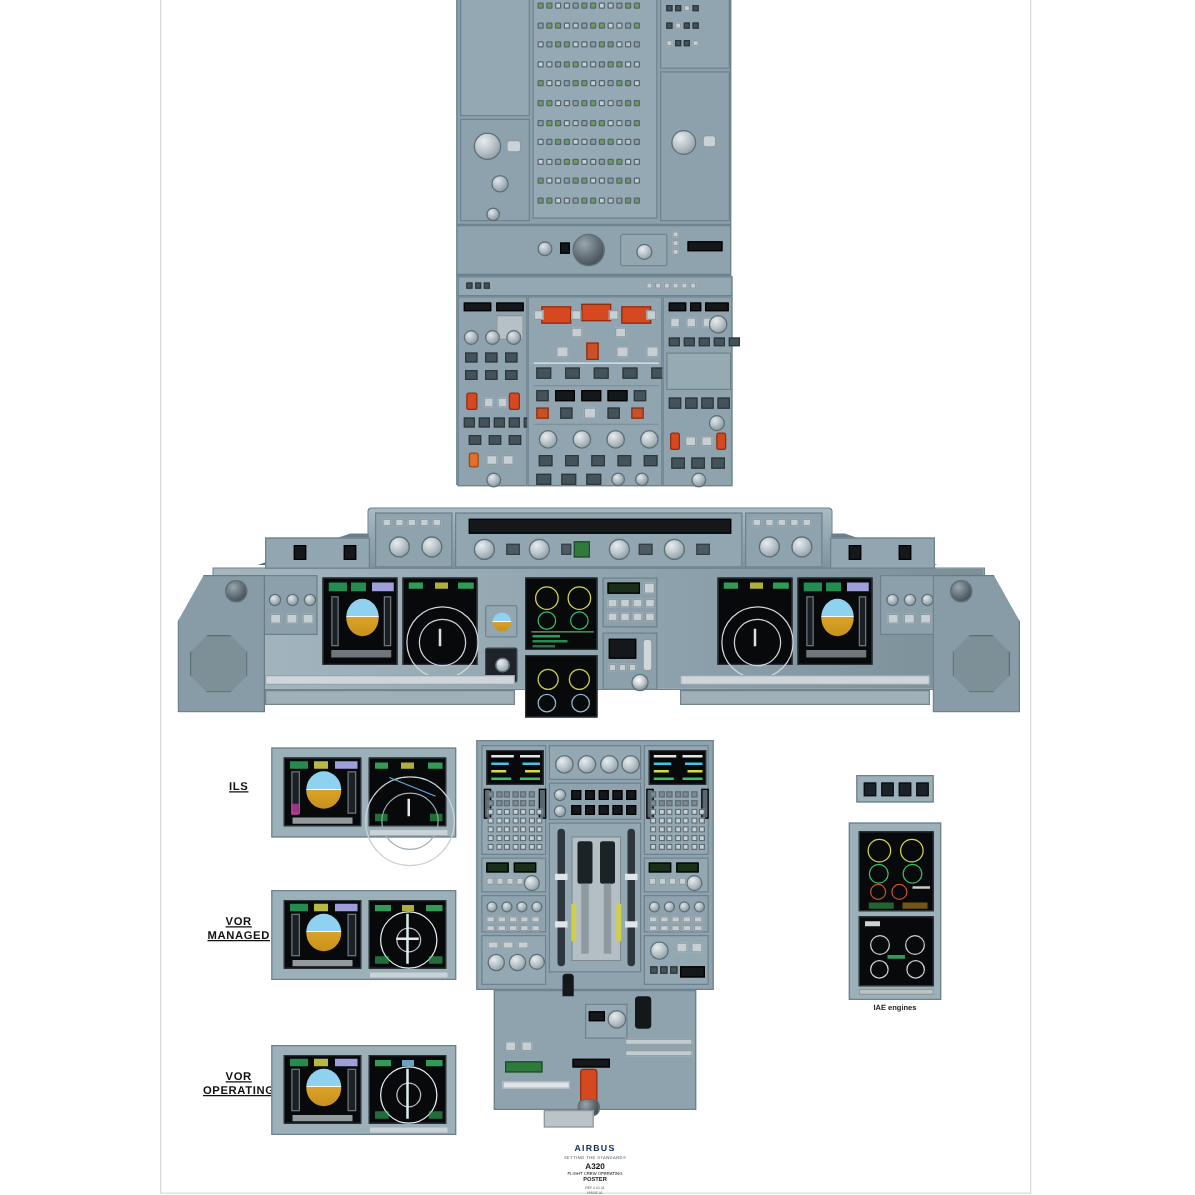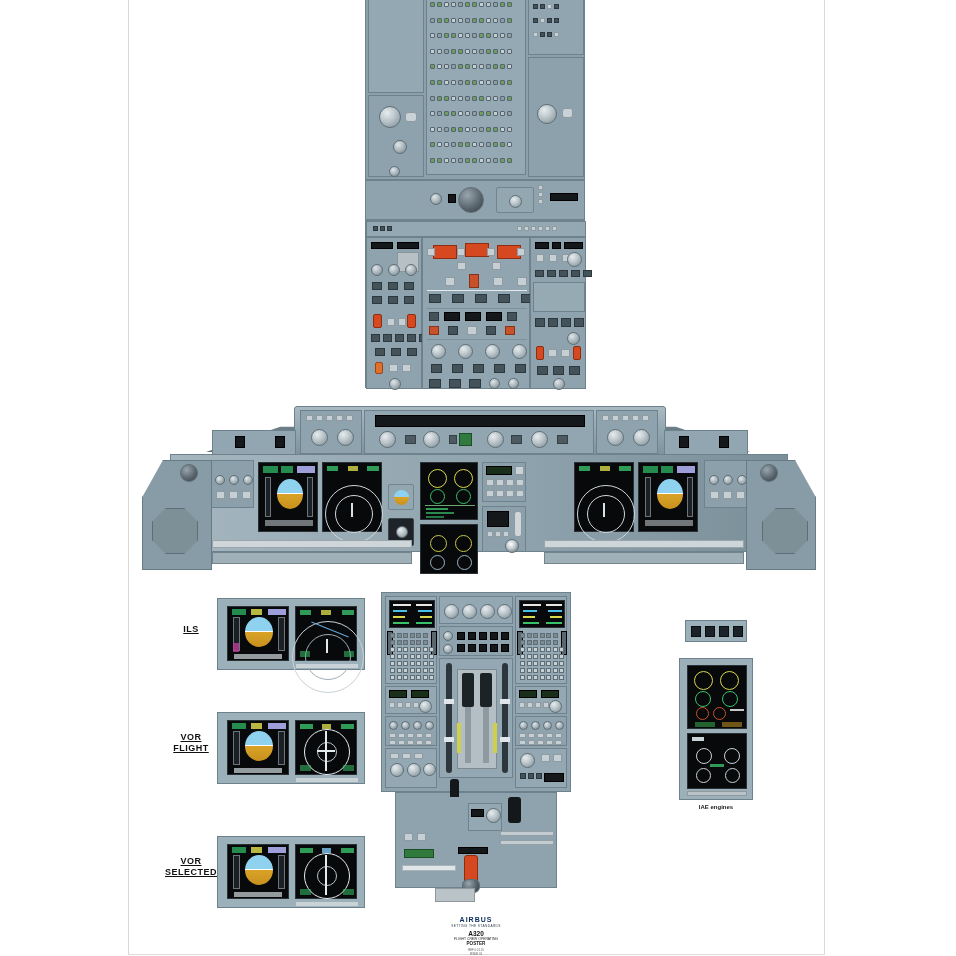--- a/index.html
+++ b/index.html
@@ -664,21 +664,21 @@
                       background:linear-gradient(90deg,#39c06a 0 20%,transparent 20% 38%,#d8d84a 38% 58%,transparent 58% 78%,#39c06a 78% 100%);
                       opacity:.8;"></div>
           <div style="position:absolute;left:4px;top:44px;width:10px;height:6px;background:#39c06a;opacity:.55;"></div>
           <div style="position:absolute;left:48px;top:44px;width:10px;height:6px;background:#39c06a;opacity:.55;"></div>
         </div>
         <div class="strip" style="left:78px;top:65px;width:62px;height:4px;background:#c9d2d6;"></div>
       </div>
 
       <div class="lbl" style="left:14px;top:732px;width:96px;font-size:9px;">
         <span>VOR</span><br>
-        <span>FLIGHT</span>
+        <span>MANAGED</span>
       </div>
       <div class="pnl" style="left:88px;top:712px;width:148px;height:72px;background:#9bb0b9;">
         <div class="scr" style="left:9px;top:7px;width:62px;height:55px;">
           <div class="tapeL" style="left:5px;top:10px;width:7px;height:34px;background:#1b2026;"></div>
           <div class="globe" style="left:17px;top:10px;width:28px;height:30px;"></div>
           <div class="tapeL" style="left:50px;top:10px;width:7px;height:34px;background:#1b2026;"></div>
           <div style="position:absolute;left:4px;top:2px;width:54px;height:6px;
                       background:linear-gradient(90deg,#2aa25a 0 26%,transparent 26% 36%,#d8d84a 36% 56%,transparent 56% 66%,#b9b9ff 66% 100%);
                       opacity:.85;"></div>
           <div style="position:absolute;left:6px;top:47px;width:48px;height:5px;background:#c4ccd1;opacity:.75;"></div>
@@ -692,21 +692,21 @@
                       background:linear-gradient(90deg,#39c06a 0 24%,transparent 24% 40%,#d8d84a 40% 58%,transparent 58% 76%,#39c06a 76% 100%);
                       opacity:.8;"></div>
           <div style="position:absolute;left:4px;top:44px;width:11px;height:6px;background:#39c06a;opacity:.55;"></div>
           <div style="position:absolute;left:47px;top:44px;width:11px;height:6px;background:#39c06a;opacity:.55;"></div>
         </div>
         <div class="strip" style="left:78px;top:65px;width:62px;height:4px;background:#c9d2d6;"></div>
       </div>
 
       <div class="lbl" style="left:14px;top:856px;width:96px;font-size:9px;">
         <span>VOR</span><br>
-        <span>SELECTED</span>
+        <span>OPERATING</span>
       </div>
       <div class="pnl" style="left:88px;top:836px;width:148px;height:72px;background:#9bb0b9;">
         <div class="scr" style="left:9px;top:7px;width:62px;height:55px;">
           <div class="tapeL" style="left:5px;top:10px;width:7px;height:34px;background:#1b2026;"></div>
           <div class="globe" style="left:17px;top:10px;width:28px;height:30px;"></div>
           <div class="tapeL" style="left:50px;top:10px;width:7px;height:34px;background:#1b2026;"></div>
           <div style="position:absolute;left:4px;top:2px;width:54px;height:6px;
                       background:linear-gradient(90deg,#2aa25a 0 26%,transparent 26% 36%,#d8d84a 36% 56%,transparent 56% 66%,#b9b9ff 66% 100%);
                       opacity:.85;"></div>
           <div style="position:absolute;left:6px;top:47px;width:48px;height:5px;background:#c4ccd1;opacity:.75;"></div>

